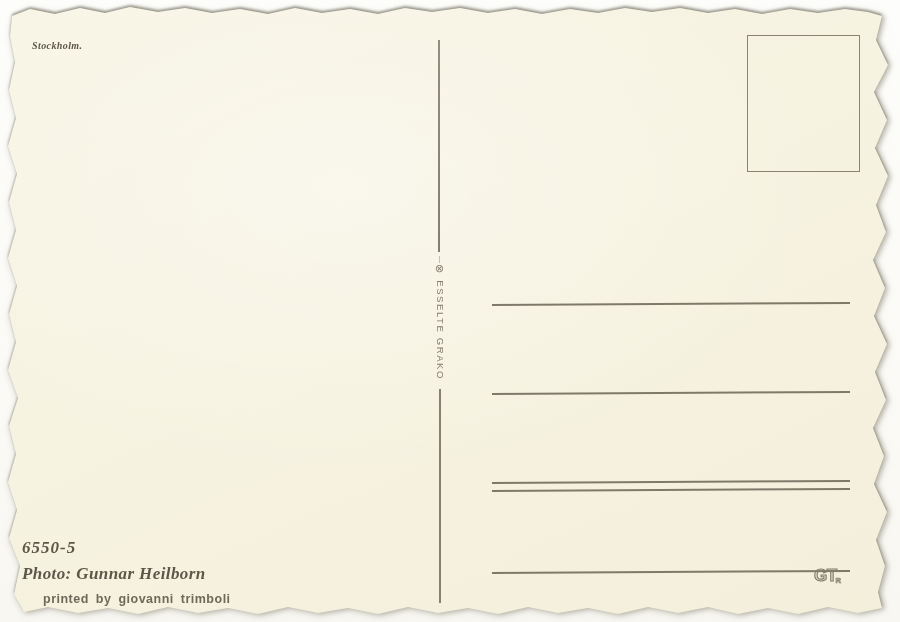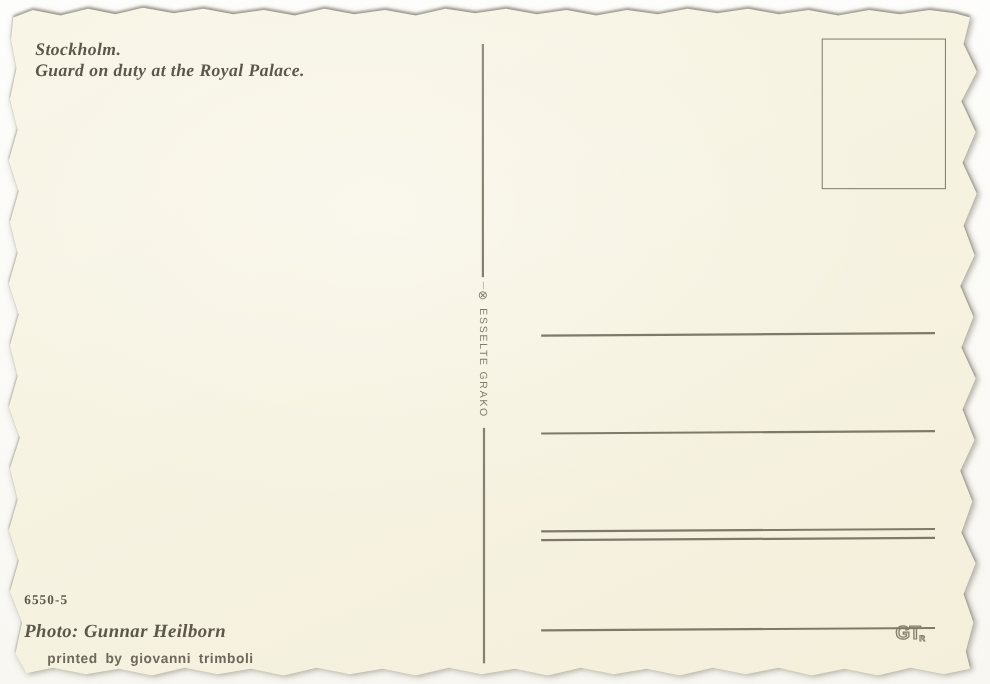--- a/index.html
+++ b/index.html
@@ -51,21 +51,21 @@
     );
   }
 
   
   .caption {
     position: absolute;
     left: 32px;
     top: 36px;
     font-style: italic;
     font-weight: 700;
-    font-size: 16px;
+    font-size: 10px;
     line-height: 19px;
     letter-spacing: 0.4px;
     color: #5d574a;
   }
 
   
   .divider-top {
     position: absolute;
     left: 438px; top: 40px;
     width: 1.5px; height: 212px;
@@ -129,22 +129,23 @@
   .l1 { top: 303px; }
   .l2 { top: 392px; }
   .l3a { top: 481px; }
   .l3b { top: 489px; }
   .l4 { top: 571px; }
 
   
   .catalog-no {
     position: absolute;
     left: 22px; top: 538px;
-    font-weight: 700;
-    font-size: 12px;
+    font-style: italic;
+    font-weight: 700;
+    font-size: 17px;
     letter-spacing: 1px;
     color: #5d574a;
   }
   .photo-credit {
     position: absolute;
     left: 22px; top: 564px;
     font-style: italic;
     font-weight: 700;
     font-size: 17px;
     letter-spacing: 0.4px;
@@ -183,21 +184,20 @@
 </style>
 </head>
 <body>
 
 <div class="scene">
   <div class="card-wrap">
     <div class="card">
 
       <div class="caption">
         <div>Stockholm.</div>
-        <div>Guard on duty at the Royal Palace.</div>
       </div>
 
       <div class="divider-top"></div>
       <div class="divider-dash"></div>
 
       <div class="esselte">
         <span class="esselte-inner">
           <span class="esselte-symbol">⊗</span><span>ESSELTE GRAKO</span>
         </span>
       </div>

